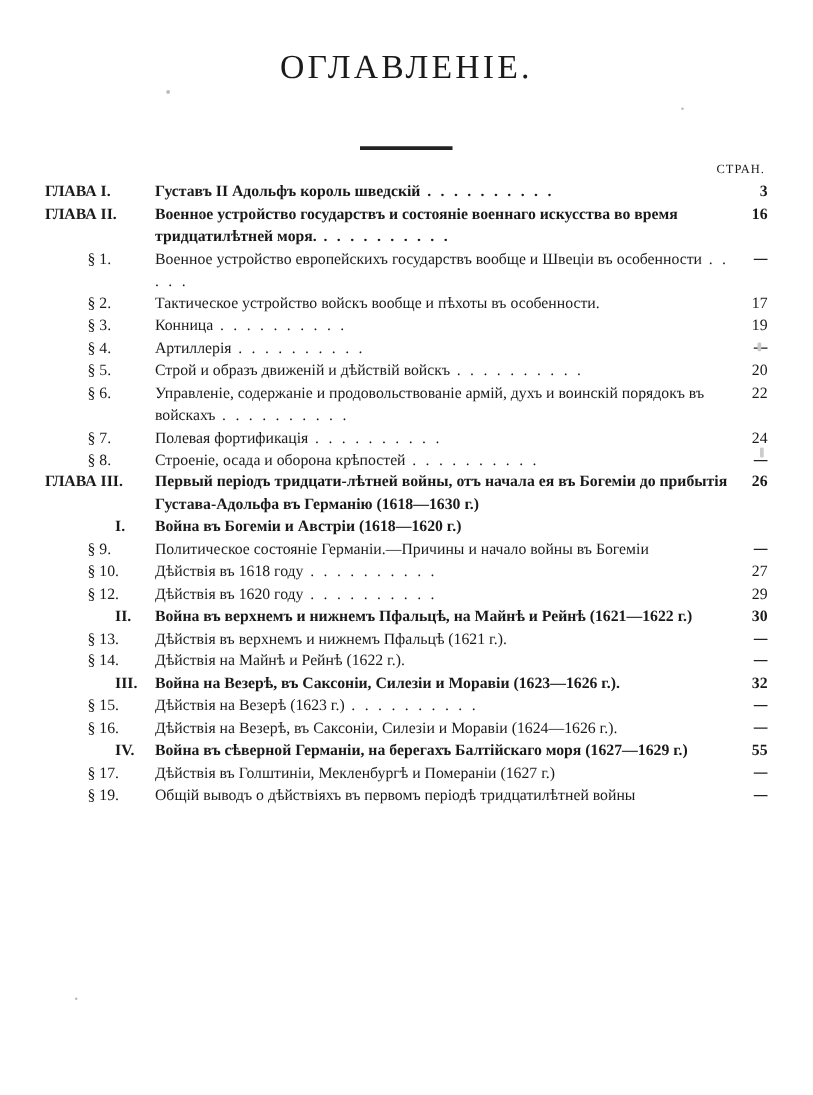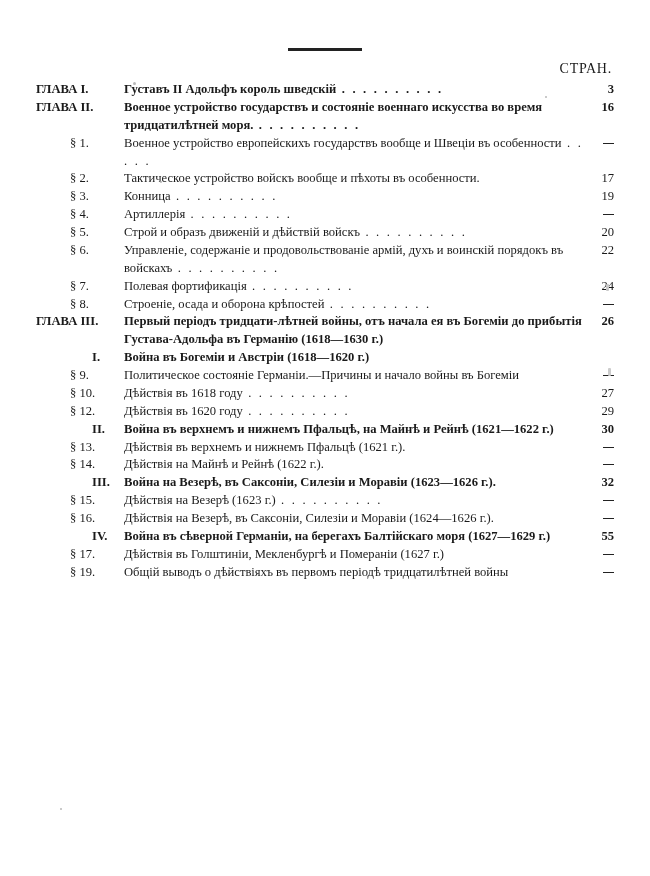--- a/index.html
+++ b/index.html
@@ -37,21 +37,21 @@
   }
   .section-head {
     text-align: center;
     font-size: 15.5px;
     font-weight: bold;
     letter-spacing: 0.6px;
     margin: 48px 0 0 0;
   }
   .colhead {
     text-align: right;
-    font-size: 14px;
+    font-size: 10px;
     letter-spacing: 0.8px;
     margin: 10px 0 4px 0;
     padding-right: 2px;
   }
   table.toc {
     width: 100%;
     border-collapse: collapse;
     font-size: 12.6px;
   }
   table.toc td {
@@ -121,20 +121,21 @@
 
 <div class="page">
 
   <div class="speck s1"></div>
   <div class="speck s2"></div>
   <div class="speck s3"></div>
   <div class="speck s4"></div>
   <div class="speck s5"></div>
   <div class="speck s6"></div>
 
+  <h1 class="title">ОГЛАВЛЕНІЕ.</h1>
 
   <div class="rule"></div>
 
 
   <div class="colhead">СТРАН.</div>
 
   <table class="toc">
     <tbody>
         <tr>
           <td class="marker chap bold">ГЛАВА I.</td>

